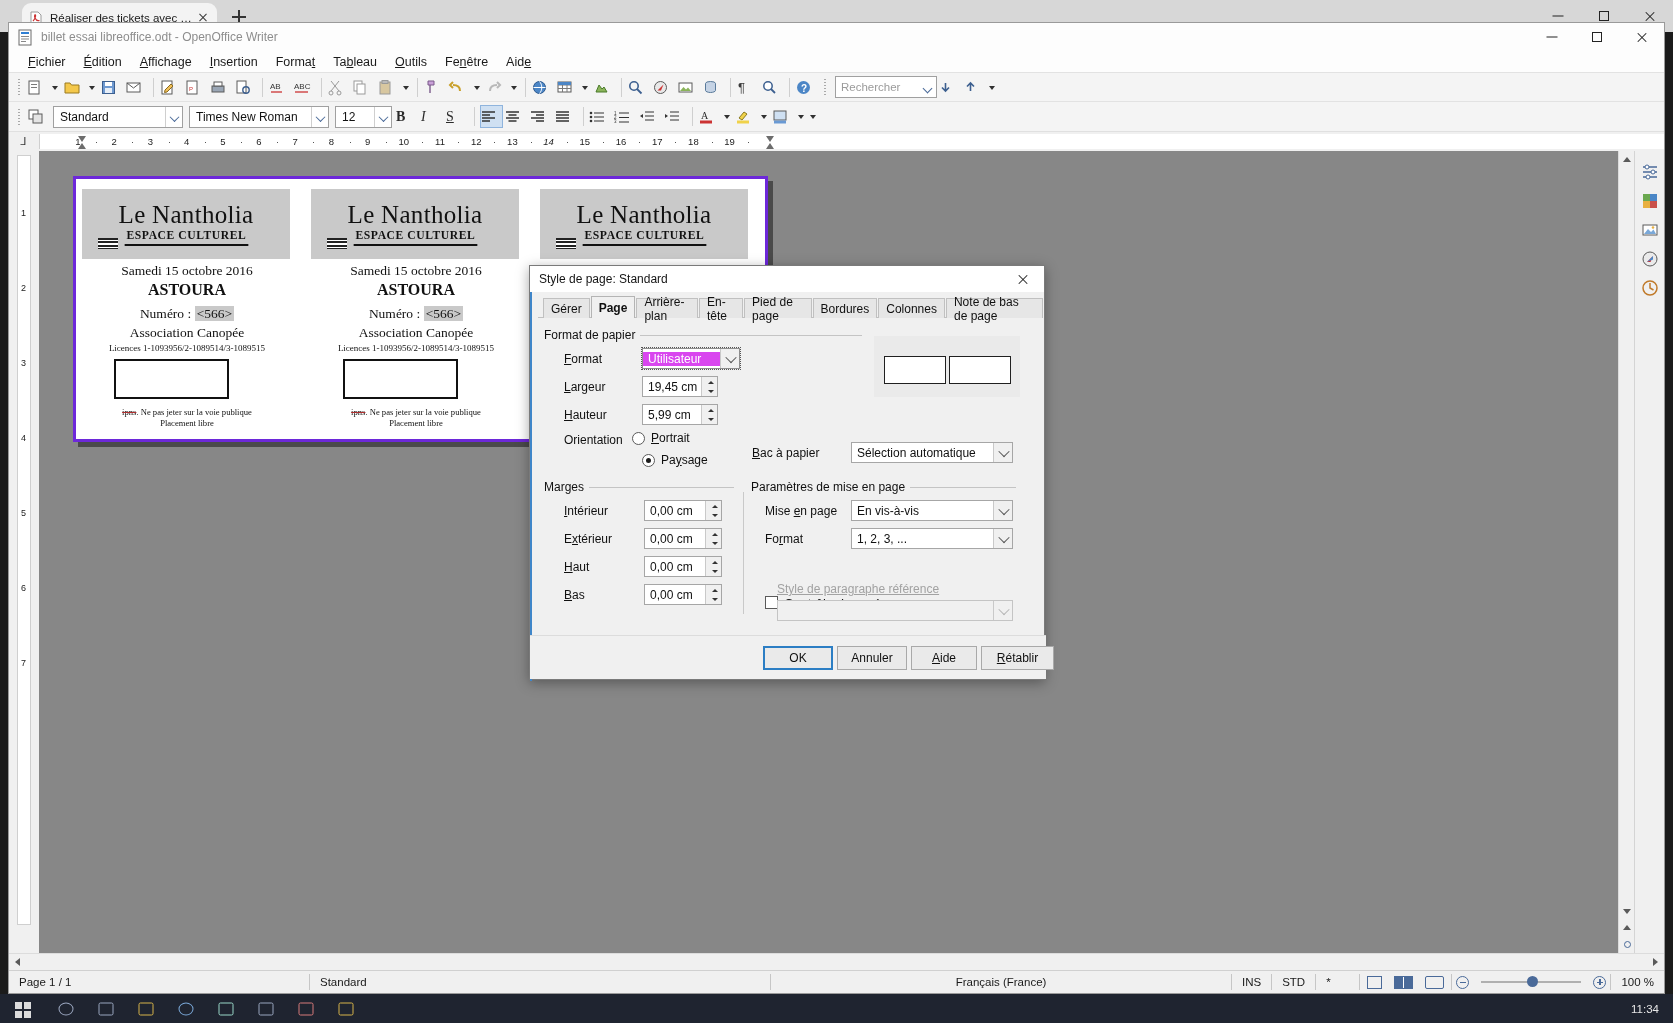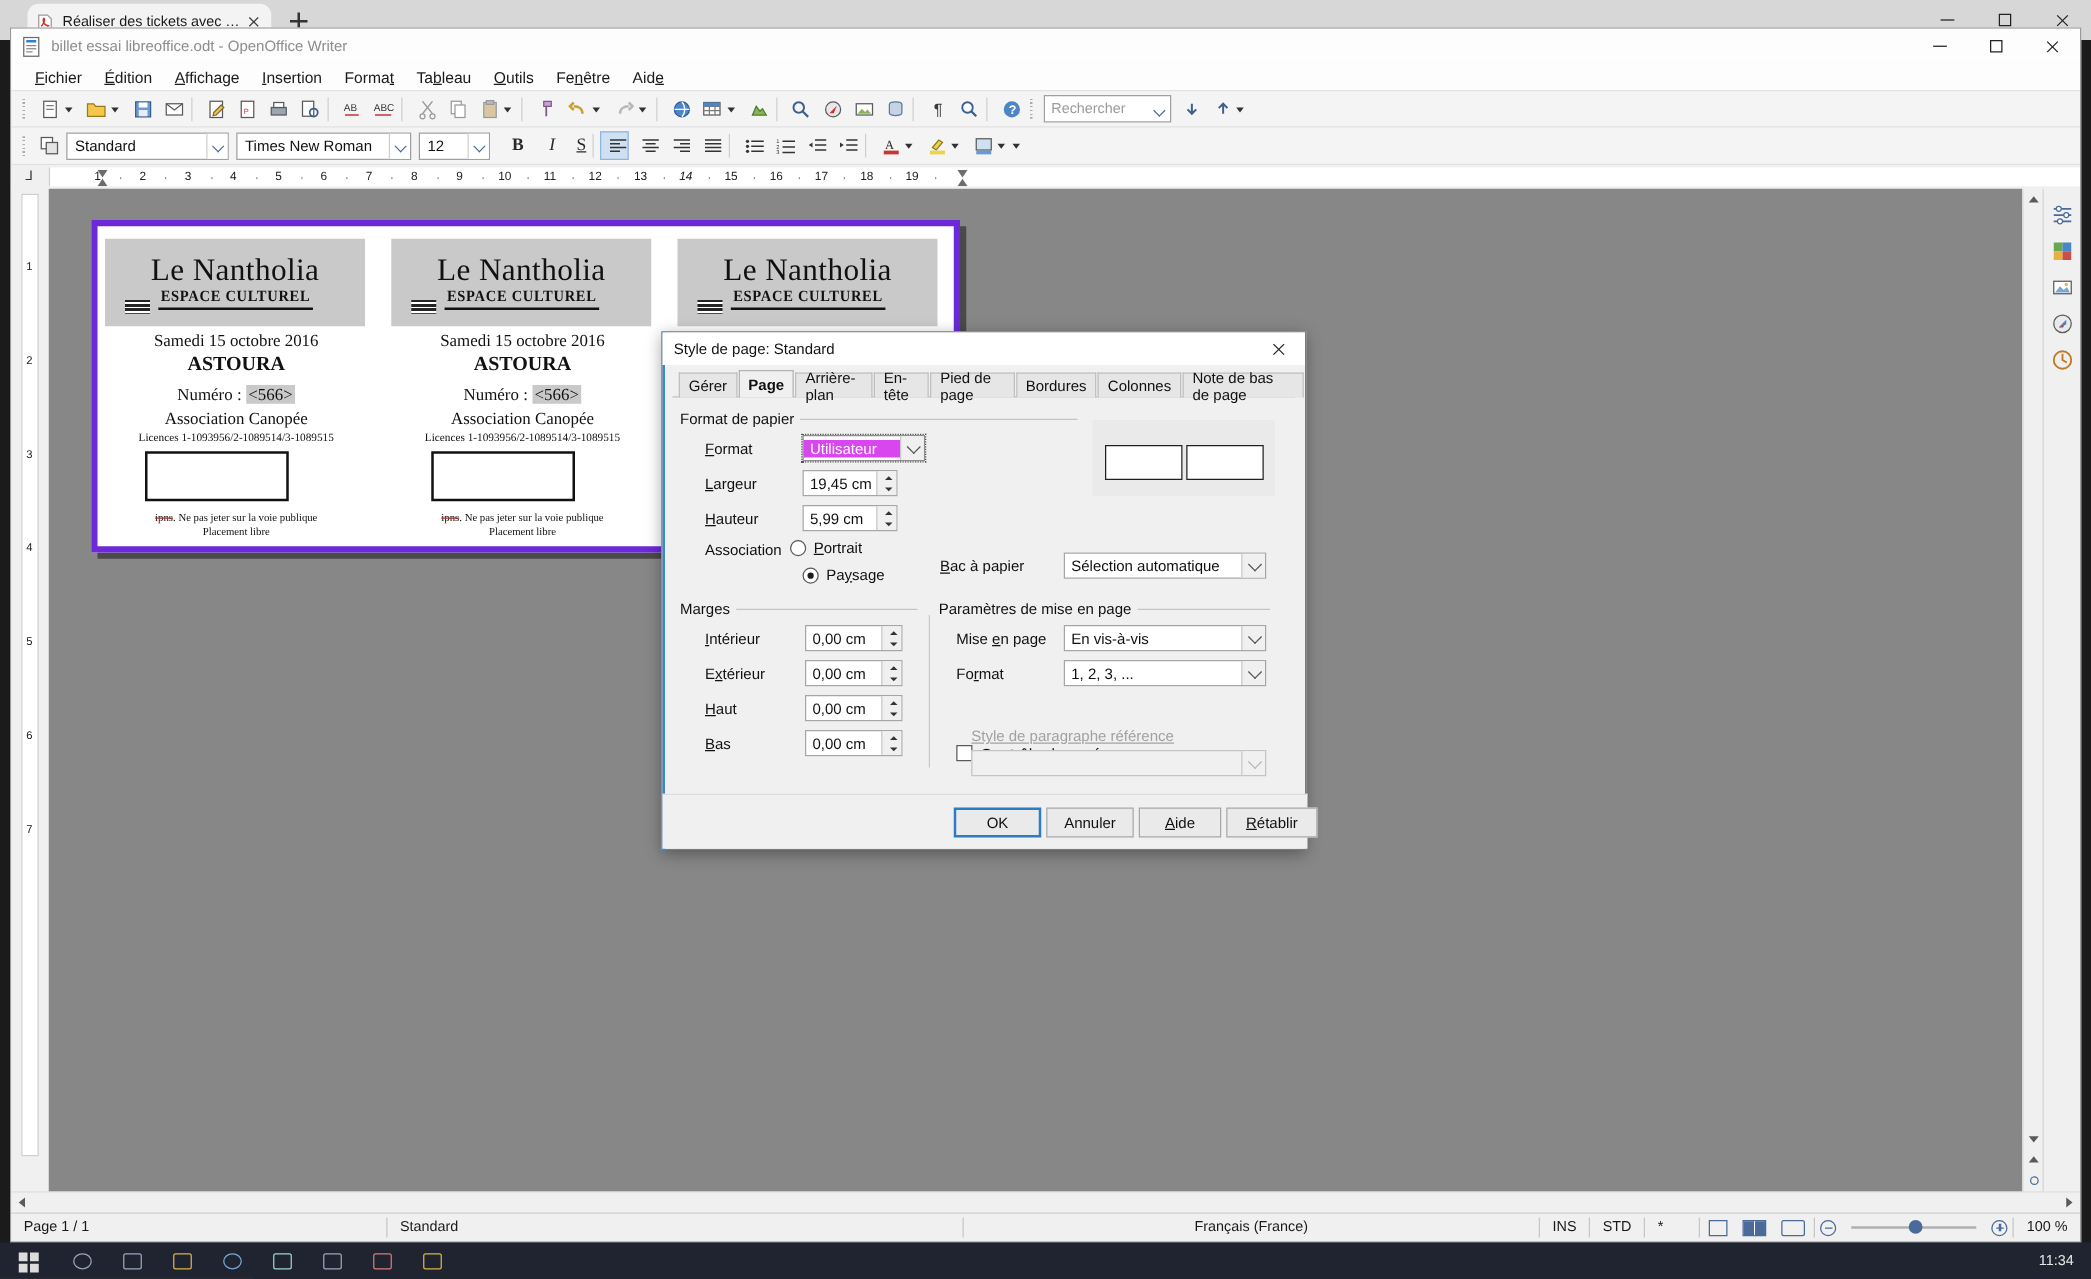--- a/index.html
+++ b/index.html
@@ -80,21 +80,21 @@
     position:relative;
   }
   #oo-toolbar2{ height:30px; }
   .tb-grip{ width:6px; height:18px; margin:0 3px; position:relative; flex:0 0 auto;}
   .tb-grip::before{
     content:""; position:absolute; left:2px; top:1px; width:2px; height:16px;
     background:repeating-linear-gradient(to bottom,#a9a9a9 0 1px,transparent 1px 3px);
   }
   .tbbtn{
     width:23px; height:23px; margin:0 1px; position:relative; flex:0 0 auto;
-    display:flex; align-items:center; justify-content:flex-end;
+    display:flex; align-items:center; justify-content:flex-start;
     font-size:12px; color:#32527a;
   }
   .tbsep{ width:1px; height:19px; background:#cfcfcf; margin:0 4px; flex:0 0 auto; }
   .tbbtn svg{ display:block; }
   .drop-arrow{
     width:10px; height:23px; position:relative; flex:0 0 auto; margin-right:2px;
   }
   .drop-arrow::after{
     content:""; position:absolute; left:2px; top:10px;
     border-left:3.5px solid transparent; border-right:3.5px solid transparent;
@@ -170,21 +170,21 @@
     position:absolute; left:8px; top:4px; width:14px; bottom:28px; background:#fff;
     border:1px solid #cfcfcf;
   }
   #vruler .vnum{
     position:absolute; left:3px; font-size:9px; color:#222;
   }
 
   
   #page-sheet{
     position:absolute; left:34px; top:25px; width:695px; height:266px;
-    background:#fff; border:5px solid #6d28d9;
+    background:#fff; border:3px solid #6d28d9;
     box-shadow:5px 5px 0 rgba(0,0,0,.45);
   }
   .ticket{
     position:absolute; top:0; width:222px; height:266px;
   }
   .tk-logo-band{
     position:absolute; left:6px; top:10px; width:208px; height:70px;
     background:#c9c9c9;
     display:flex; flex-direction:column; align-items:center; justify-content:center;
   }
@@ -1062,21 +1062,21 @@
 
       <div class="fld-label" style="left:20px; top:73px;"><u>H</u>auteur</div>
       <div class="txtfield" style="left:98px; top:69px; width:76px;">
         <span class="tv">5,99 cm</span>
         <span class="spinbtns">
             <span class="sp-up"></span>
             <span class="sp-dn"></span>
           </span>
       </div>
 
-      <div class="fld-label" style="left:20px; top:98px;">Association</div>
+      <div class="fld-label" style="left:20px; top:98px;">Orientation</div>
       <div class="radio" style="left:88px; top:96px;">
         <span class="dot"></span>
           <span><u>P</u>ortrait</span>
       </div>
       <div class="radio sel" style="left:98px; top:118px;">
         <span class="dot"></span>
           <span>Pa<u>y</u>sage</span>
       </div>
     </div>
 

